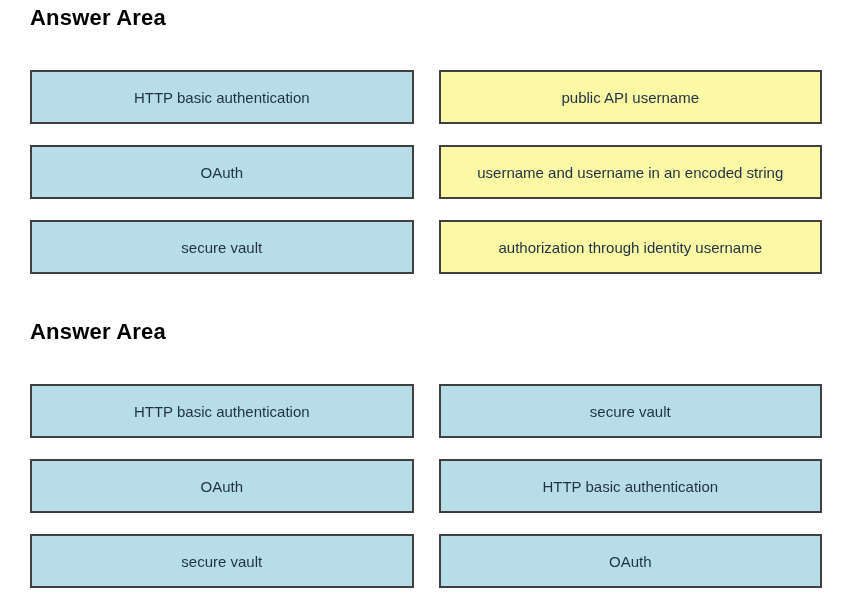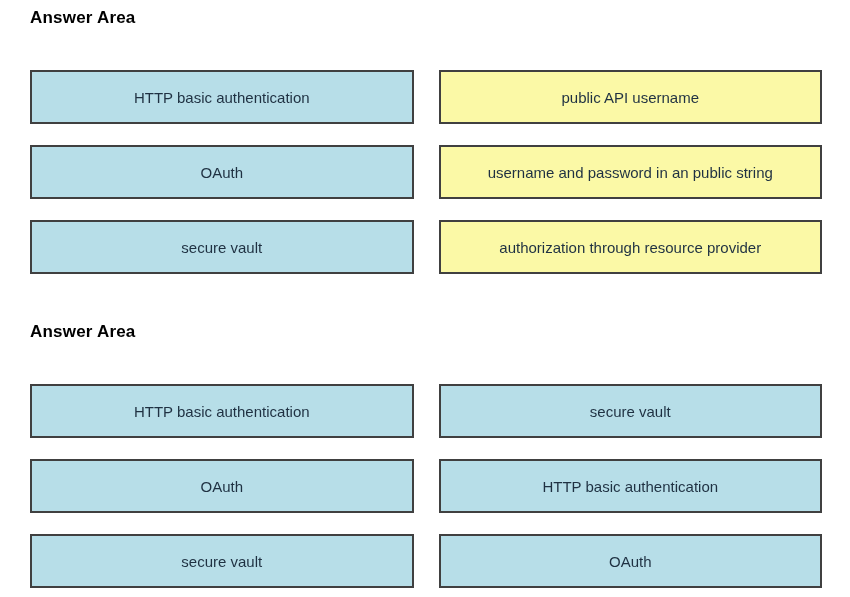--- a/index.html
+++ b/index.html
@@ -13,21 +13,21 @@
   body{
     font-family:"Liberation Sans","DejaVu Sans",sans-serif;
     width:850px;height:597px;overflow:hidden;
   }
   .page{
     box-sizing:border-box;
     width:850px;
     padding:8px 28px 0 30px;
   }
   .section-title{
-    font-size:17px;
+    font-size:22px;
     line-height:20px;
     font-weight:bold;
     color:var(--title-text);
     letter-spacing:0.2px;
   }
   .rows{
     margin-top:42px;
     display:flex;
     flex-direction:column;
     row-gap:21px;
@@ -72,30 +72,30 @@
         <div class="box" data-color="yellow">
           <span class="box-label">public API username</span>
         </div>
       </div>
 
       <div class="row">
         <div class="box" data-color="blue">
           <span class="box-label">OAuth</span>
         </div>
         <div class="box" data-color="yellow">
-          <span class="box-label">username and password in an public string</span>
+          <span class="box-label">username and username in an encoded string</span>
         </div>
       </div>
 
       <div class="row">
         <div class="box" data-color="blue">
           <span class="box-label">secure vault</span>
         </div>
         <div class="box" data-color="yellow">
-          <span class="box-label">authorization through resource provider</span>
+          <span class="box-label">authorization through identity username</span>
         </div>
       </div>
 
     </div>
   </div>
 
   <div class="section section-2">
     <div class="section-title">Answer Area</div>
     <div class="rows">
 

